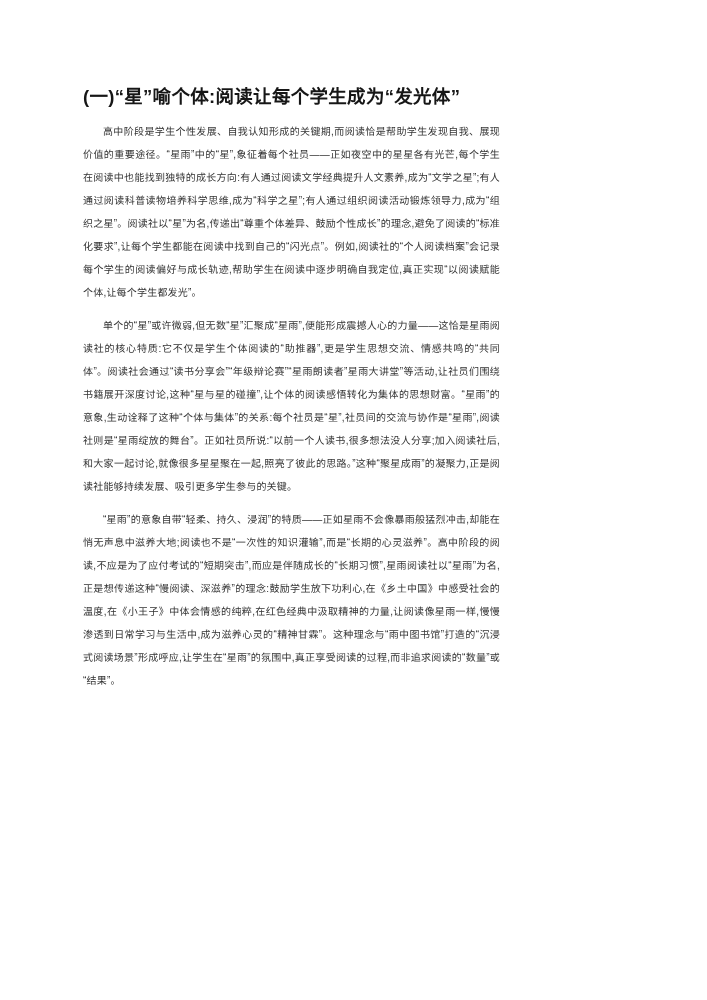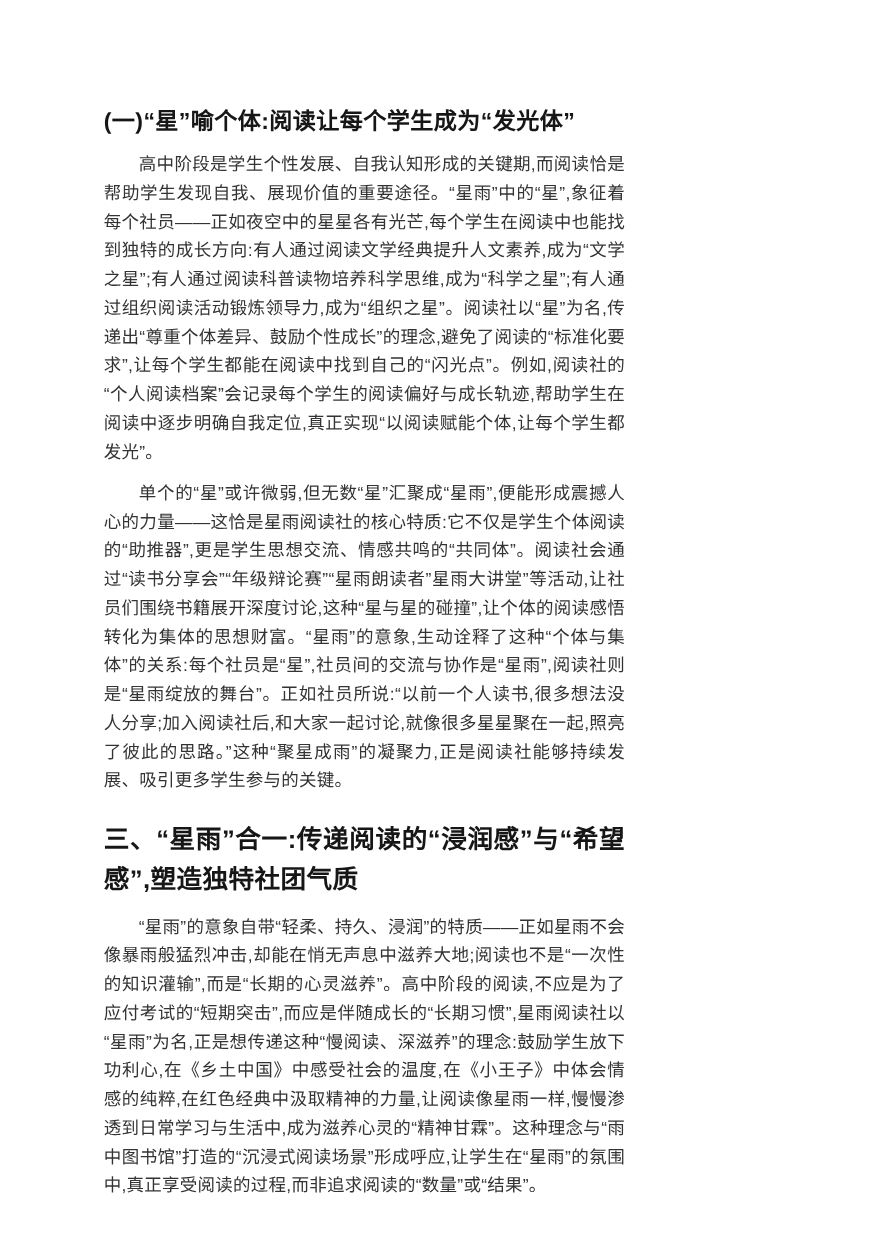--- a/index.html
+++ b/index.html
@@ -32,21 +32,21 @@
     margin: 20px 0 0 0;
     font-size: 20.5px;
     line-height: 32px;
     font-weight: 700;
     color: #161616;
     letter-spacing: 0.3px;
     text-align: justify;
   }
   .body-para {
     margin: 10px 0 0 0;
-    font-size: 14px;
+    font-size: 10px;
     line-height: 23px;
     color: #333333;
     text-align: justify;
     text-indent: 2em;
     letter-spacing: 0.2px;
   }
   .section-gap .sub-heading {
     margin-top: 18px;
   }
 </style>
@@ -58,20 +58,19 @@
   <section>
     <h2 class="sub-heading">(一)“星”喻个体:阅读让每个学生成为“发光体”</h2>
     <p class="body-para">高中阶段是学生个性发展、自我认知形成的关键期,而阅读恰是帮助学生发现自我、展现价值的重要途径。“星雨”中的“星”,象征着每个社员——正如夜空中的星星各有光芒,每个学生在阅读中也能找到独特的成长方向:有人通过阅读文学经典提升人文素养,成为“文学之星”;有人通过阅读科普读物培养科学思维,成为“科学之星”;有人通过组织阅读活动锻炼领导力,成为“组织之星”。阅读社以“星”为名,传递出“尊重个体差异、鼓励个性成长”的理念,避免了阅读的“标准化要求”,让每个学生都能在阅读中找到自己的“闪光点”。例如,阅读社的“个人阅读档案”会记录每个学生的阅读偏好与成长轨迹,帮助学生在阅读中逐步明确自我定位,真正实现“以阅读赋能个体,让每个学生都发光”。</p>
   </section>
 
   <section class="section-gap">
     <p class="body-para">单个的“星”或许微弱,但无数“星”汇聚成“星雨”,便能形成震撼人心的力量——这恰是星雨阅读社的核心特质:它不仅是学生个体阅读的“助推器”,更是学生思想交流、情感共鸣的“共同体”。阅读社会通过“读书分享会”“年级辩论赛”“星雨朗读者”星雨大讲堂”等活动,让社员们围绕书籍展开深度讨论,这种“星与星的碰撞”,让个体的阅读感悟转化为集体的思想财富。“星雨”的意象,生动诠释了这种“个体与集体”的关系:每个社员是“星”,社员间的交流与协作是“星雨”,阅读社则是“星雨绽放的舞台”。正如社员所说:“以前一个人读书,很多想法没人分享;加入阅读社后,和大家一起讨论,就像很多星星聚在一起,照亮了彼此的思路。”这种“聚星成雨”的凝聚力,正是阅读社能够持续发展、吸引更多学生参与的关键。</p>
   </section>
 
   <section>
-    <h1 class="major-heading">三、“星雨”合一:传递阅读的“浸润感”与“希望感”,塑造独特社团气质</h1>
   </section>
 
   <section class="section-gap">
     <p class="body-para">“星雨”的意象自带“轻柔、持久、浸润”的特质——正如星雨不会像暴雨般猛烈冲击,却能在悄无声息中滋养大地;阅读也不是“一次性的知识灌输”,而是“长期的心灵滋养”。高中阶段的阅读,不应是为了应付考试的“短期突击”,而应是伴随成长的“长期习惯”,星雨阅读社以“星雨”为名,正是想传递这种“慢阅读、深滋养”的理念:鼓励学生放下功利心,在《乡土中国》中感受社会的温度,在《小王子》中体会情感的纯粹,在红色经典中汲取精神的力量,让阅读像星雨一样,慢慢渗透到日常学习与生活中,成为滋养心灵的“精神甘霖”。这种理念与“雨中图书馆”打造的“沉浸式阅读场景”形成呼应,让学生在“星雨”的氛围中,真正享受阅读的过程,而非追求阅读的“数量”或“结果”。</p>
   </section>
 
 </div>
 
 </body></html>

